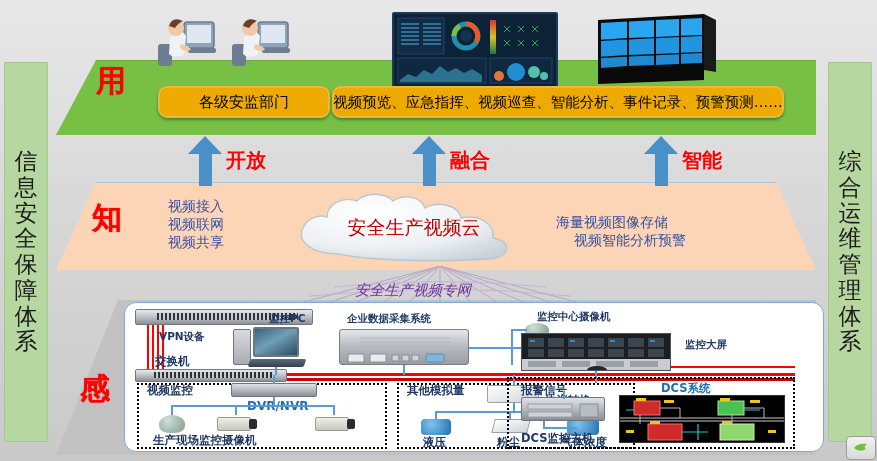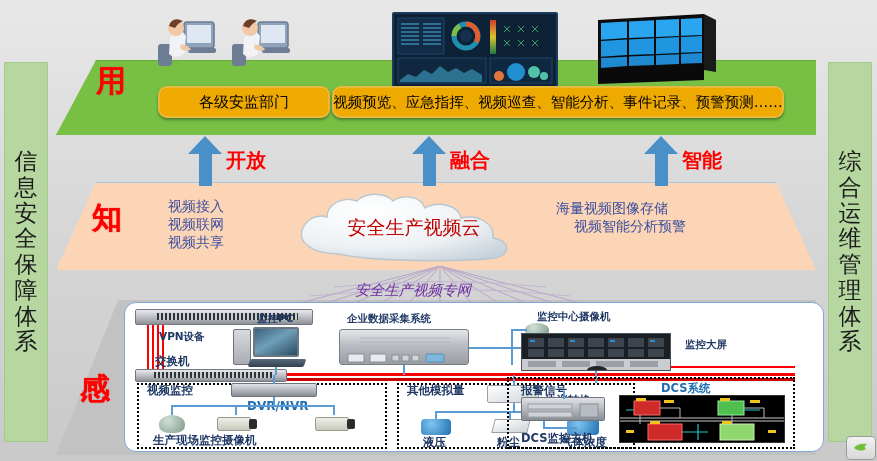--- a/index.html
+++ b/index.html
@@ -88,21 +88,21 @@
   #cloud-text{
     position:absolute;left:283px;top:215px;width:262px;text-align:center;
     color:#c00000;font-size:19px;font-weight:400;white-space:nowrap;
   }
 
   
   .know-text{position:absolute;color:#3b4fa0;font-size:14px;line-height:1.28;white-space:nowrap;}
   #know-left{left:140px;top:198px;text-align:right;}
   #know-left div:nth-child(1){margin-left:28px;}
   #know-left div:nth-child(2){margin-left:14px;}
-  #know-right{left:556px;top:200px;}
+  #know-right{left:556px;top:214px;}
   #know-right div:nth-child(2){margin-left:18px;}
   #know-right div:nth-child(3){margin-left:28px;}
 
   
   #fan{position:absolute;left:290px;top:266px;width:300px;height:38px;}
   #net-label{position:absolute;left:355px;top:281px;color:#7030a0;font-size:14.5px;
     white-space:nowrap;font-style:italic;}
 
   
   #sense-panel{
@@ -328,21 +328,21 @@
     <div class="dev switch" style="left:10px;top:6px;width:178px;height:16px;">
       <div class="ports"></div>
     </div>
     <div class="eq-label" style="left:34px;top:28px;">VPN设备</div>
 
     <div class="dev switch" style="left:10px;top:66px;width:152px;height:13px;">
       <div class="ports"></div>
     </div>
     <div class="eq-label" style="left:30px;top:53px;font-size:11.5px;">交换机</div>
 
-    <div class="eq-label" style="left:132px;top:10px;">监控PC</div>
+    <div class="eq-label" style="left:144px;top:10px;">监控PC</div>
     <div class="dev pc-tower" style="left:108px;top:26px;width:18px;height:36px;"></div>
     <div class="dev monitor" style="left:128px;top:24px;width:46px;height:30px;"></div>
     <div class="dev keyboard" style="left:124px;top:56px;width:56px;height:8px;transform:skewX(-18deg);"></div>
     <div class="blue-link" style="left:150px;top:64px;width:2px;height:8px;"></div>
 
     <div class="eq-label" style="left:222px;top:10px;">企业数据采集系统</div>
     <div class="dev ipc" style="left:214px;top:26px;width:130px;height:36px;">
       <svg viewBox="0 0 130 36" width="130" height="36">
         <rect x="0" y="0" width="130" height="36" fill="none"></rect>
         <rect x="8" y="24" width="16" height="8" rx="1" fill="#e9ecef" stroke="#8a8f95"></rect>

